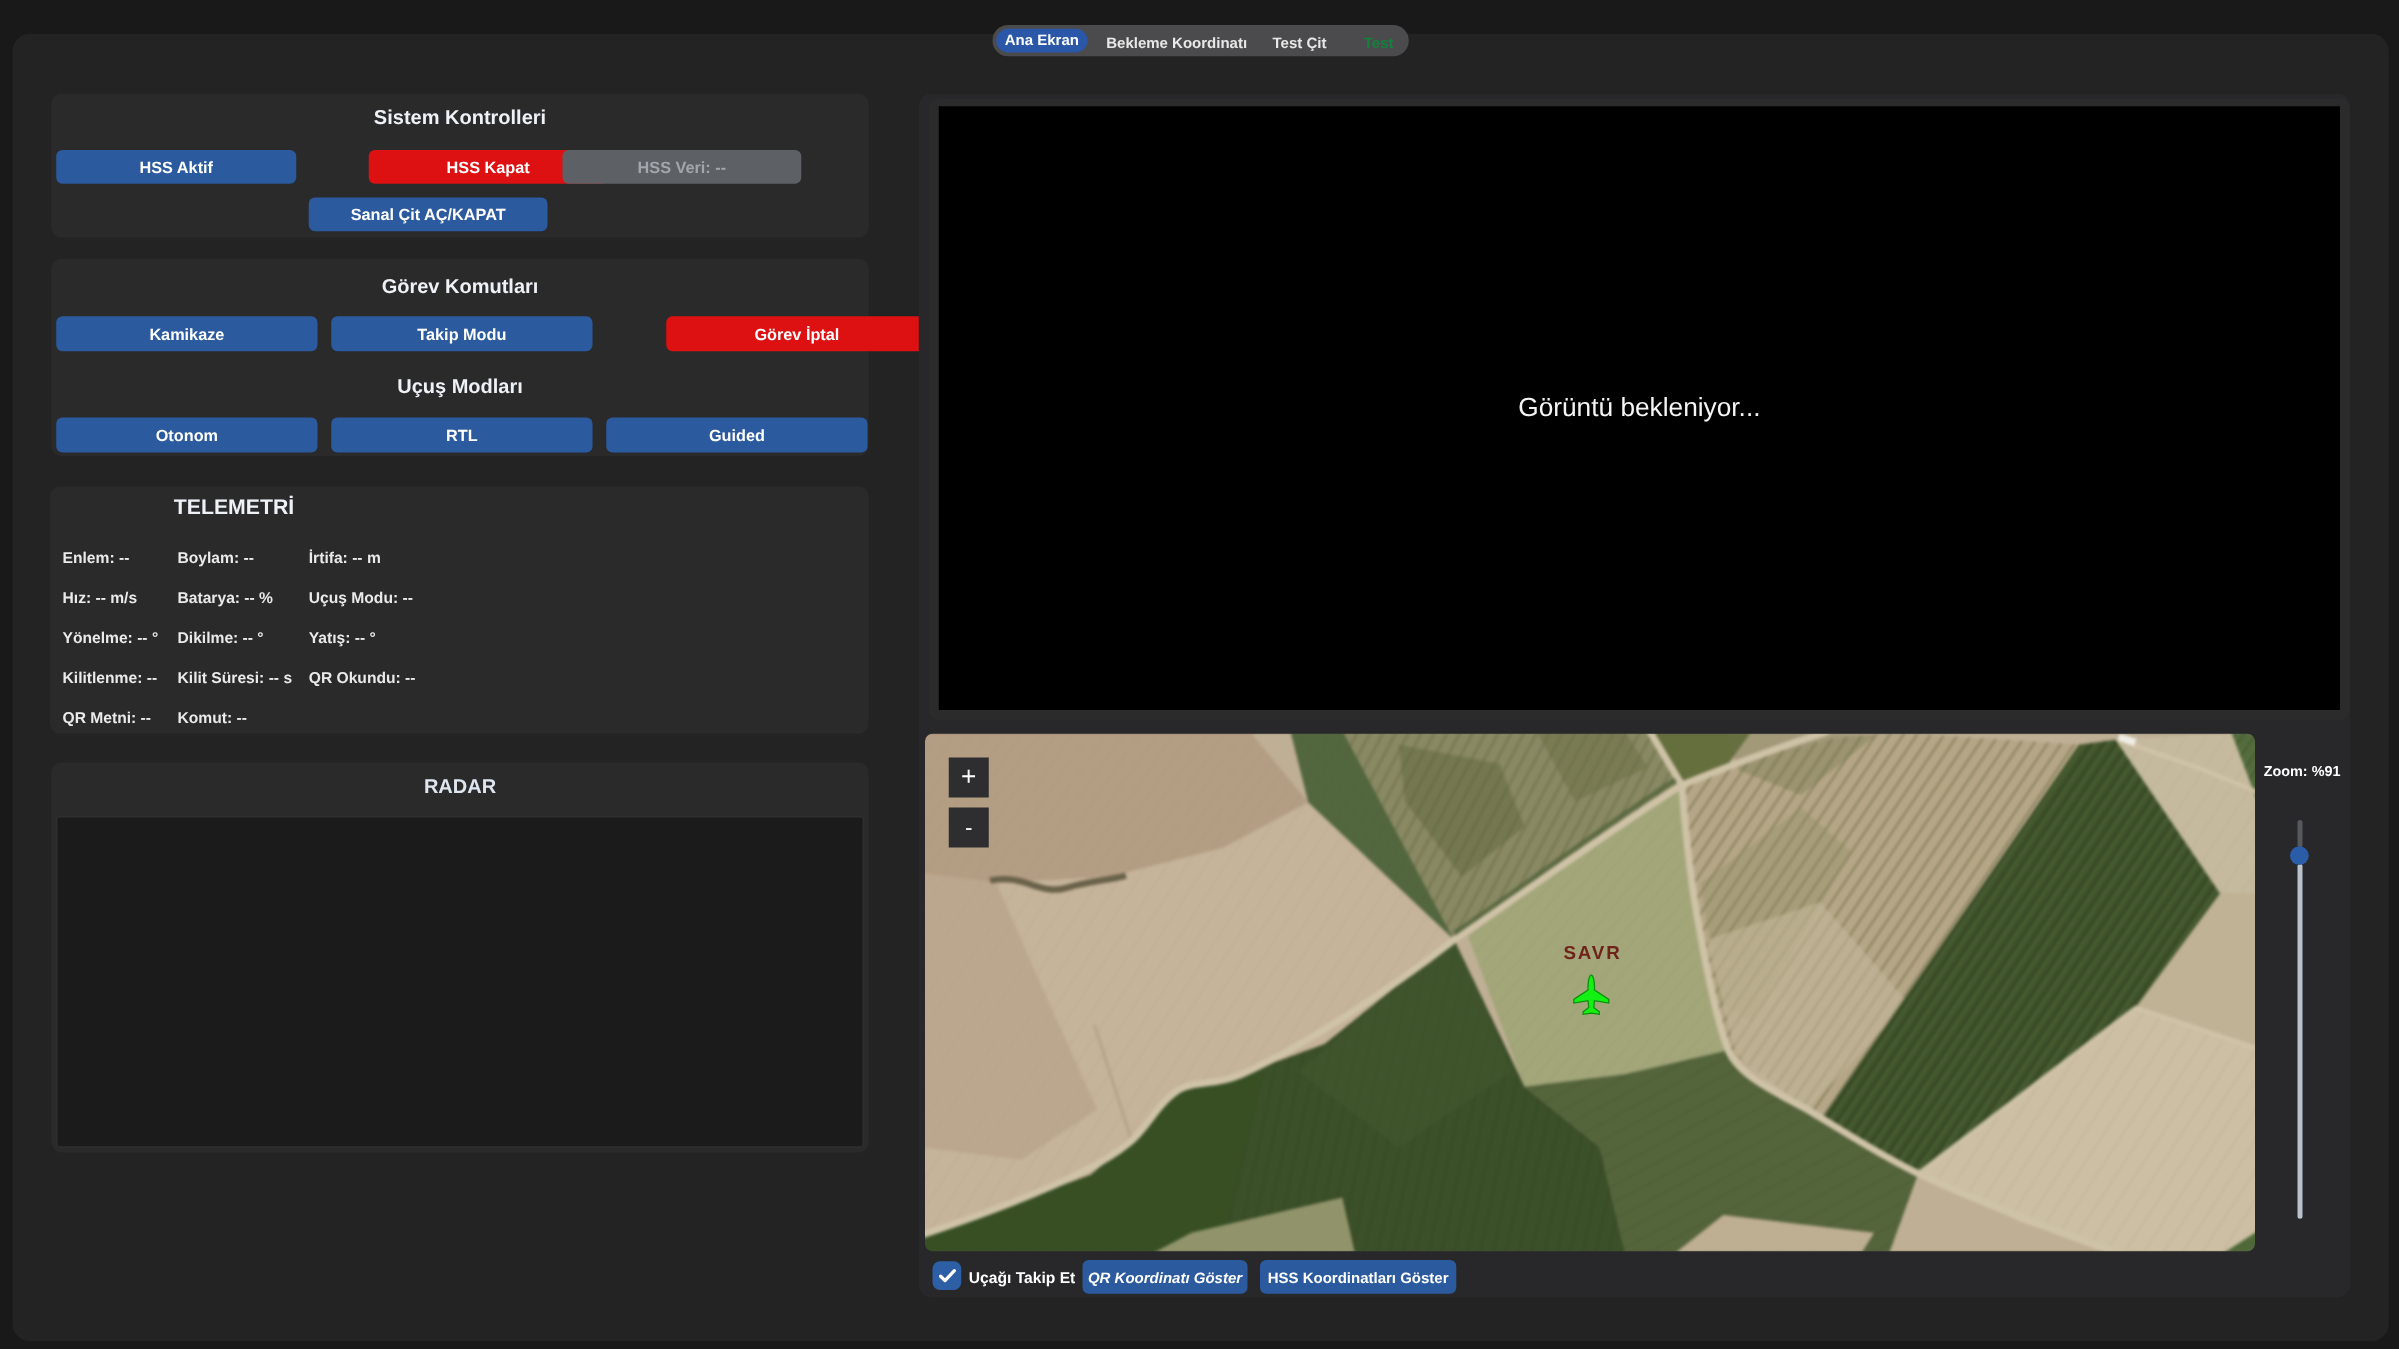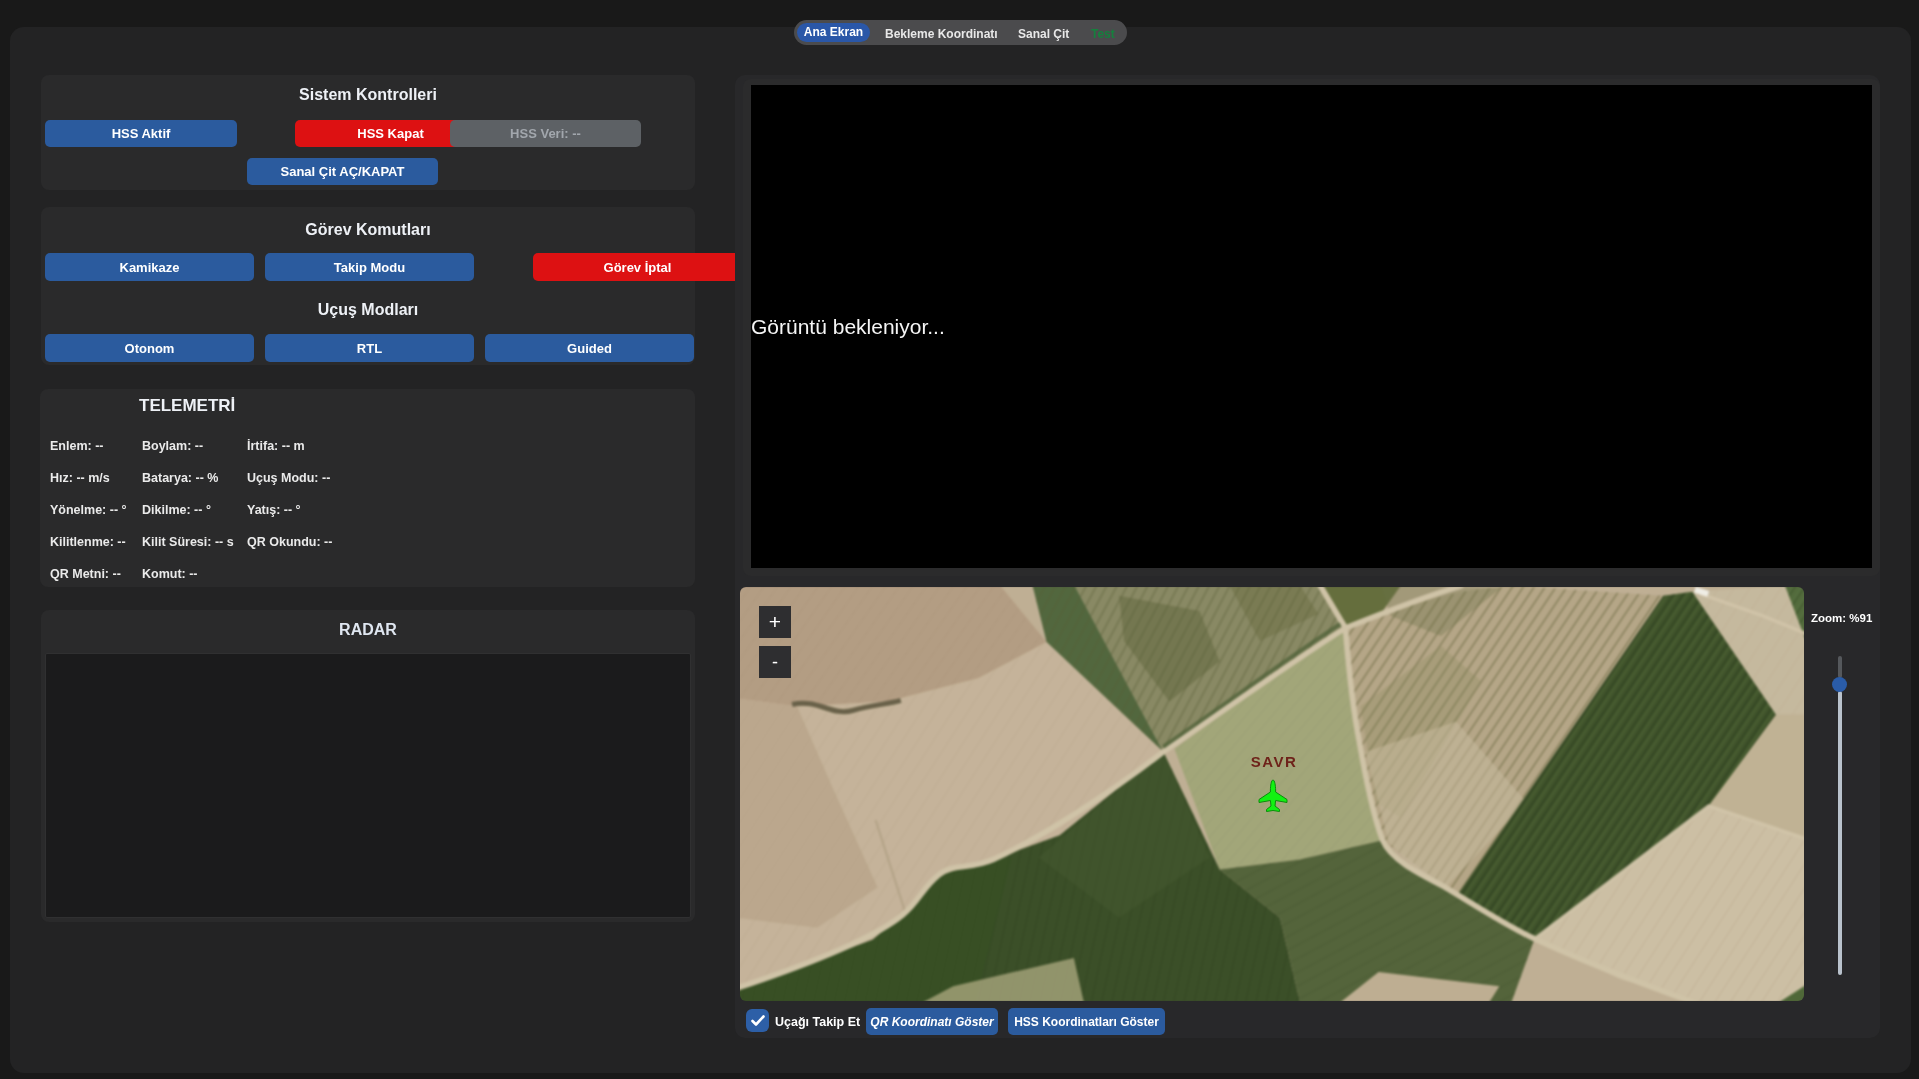--- a/index.html
+++ b/index.html
@@ -17,21 +17,21 @@
   .tele{position:absolute;color:#eaeaea;font-size:12.5px;font-weight:bold;white-space:nowrap;}
 </style>
 </head>
 <body>
 <div class="container"></div>
 
 <div class="abs" style="left:794px;top:20px;width:333px;height:25px;background:#4b4b4d;border-radius:13px;"></div>
 <div class="abs" style="left:797px;top:23px;width:73px;height:19px;background:#2a57a8;border-radius:10px;"></div>
 <div class="abs" style="left:797px;top:23px;width:73px;height:19px;line-height:19px;text-align:center;color:#fff;font-weight:bold;font-size:12px;white-space:nowrap;">Ana Ekran</div>
 <div class="abs" style="left:885px;top:27px;color:#e8e8e8;font-weight:bold;font-size:12px;white-space:nowrap;">Bekleme Koordinatı</div>
-<div class="abs" style="left:1018px;top:27px;color:#e8e8e8;font-weight:bold;font-size:12px;white-space:nowrap;">Sanal Çit</div>
+<div class="abs" style="left:1018px;top:27px;color:#e8e8e8;font-weight:bold;font-size:12px;white-space:nowrap;">Test Çit</div>
 <div class="abs" style="left:1091px;top:27px;color:#15803d;font-weight:bold;font-size:12px;white-space:nowrap;">Test</div>
 
 <div class="panel" style="left:41px;top:75px;width:654px;height:115px;"></div>
 <div class="ptitle" style="left:41px;top:86px;width:654px;font-size:16px;">Sistem Kontrolleri</div>
 <div class="btn blue" style="left:45px;top:120px;width:192px;height:27px;">HSS Aktif</div>
 <div class="btn red" style="left:247px;top:120px;width:191px;height:27px;">HSS Kapat</div>
 <div class="btn grey" style="left:450px;top:120px;width:191px;height:27px;">HSS Veri: --</div>
 <div class="btn blue" style="left:247px;top:158px;width:191px;height:27px;">Sanal Çit AÇ/KAPAT</div>
 
 <div class="panel" style="left:41px;top:207px;width:654px;height:158px;"></div>
@@ -61,21 +61,21 @@
 <div class="tele" style="left:50px;top:567px;">QR Metni: --</div>
 <div class="tele" style="left:142px;top:567px;">Komut: --</div>
 
 <div class="panel" style="left:41px;top:610px;width:654px;height:312px;"></div>
 <div class="ptitle" style="left:41px;top:621px;width:654px;font-size:16px;color:#dfe6f0;">RADAR</div>
 <div class="abs" style="left:45px;top:653px;width:646px;height:265px;background:#1b1b1c;border-radius:2px;border:1px solid #303031;box-sizing:border-box;"></div>
 
 <div class="abs" style="left:735px;top:75px;width:1145px;height:963px;background:#28282a;border-radius:10px;"></div>
 
 <div class="abs" style="left:743px;top:79px;width:1137px;height:497px;background:#2b2b2c;border-radius:8px;"></div>
-<div class="abs" style="left:751px;top:85px;width:1121px;height:483px;background:#000;display:flex;align-items:center;justify-content:flex-start;">
+<div class="abs" style="left:751px;top:85px;width:1121px;height:483px;background:#000;display:flex;align-items:center;justify-content:center;">
   <span style="color:#f5f5f5;font-size:21px;">Görüntü bekleniyor...</span>
 </div>
 
 <div class="abs" style="left:740px;top:587px;width:1064px;height:414px;border-radius:6px;overflow:hidden;">
 <svg width="1064" height="414" viewBox="0 0 1064 414" style="filter:blur(1.3px) saturate(0.88) brightness(0.99);transform:scale(1.006);transform-origin:center;">
   <defs>
     <pattern id="pTan" patternUnits="userSpaceOnUse" width="11" height="11" patternTransform="rotate(-55)">
       <rect width="11" height="11" fill="none"></rect>
           <line x1="0" y1="0" x2="11" y2="0" stroke="#aa9072" stroke-width="2.5"></line>
     </pattern>

